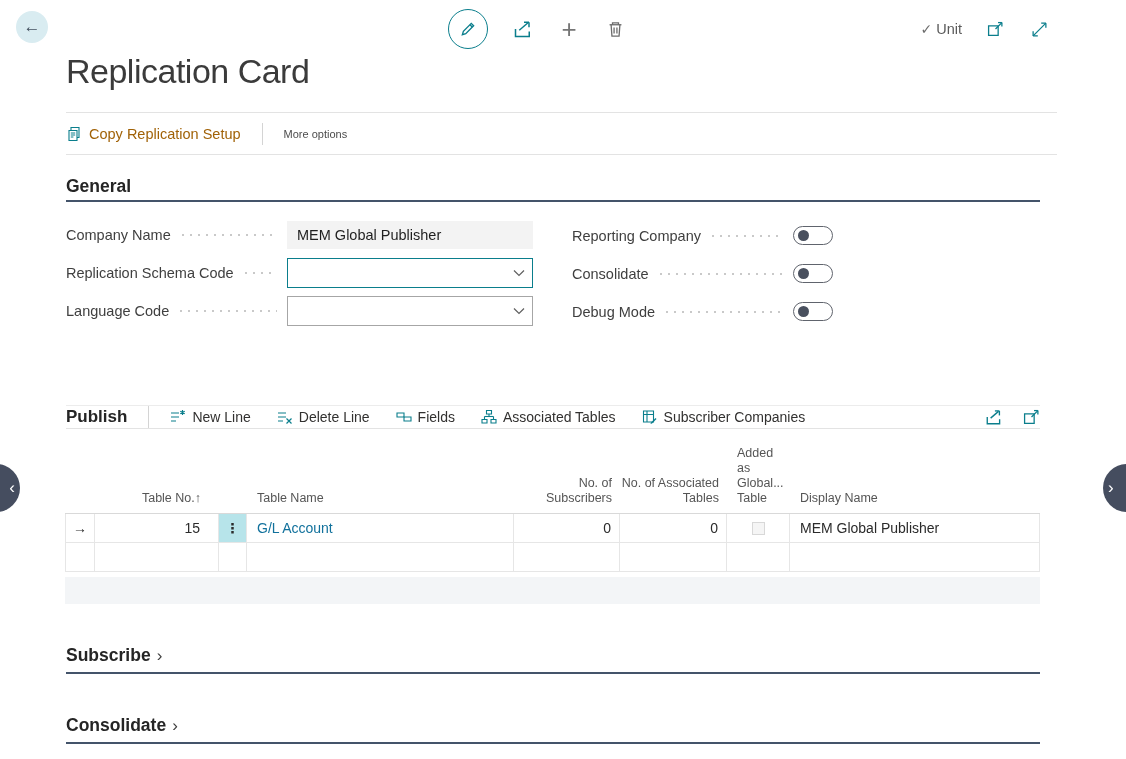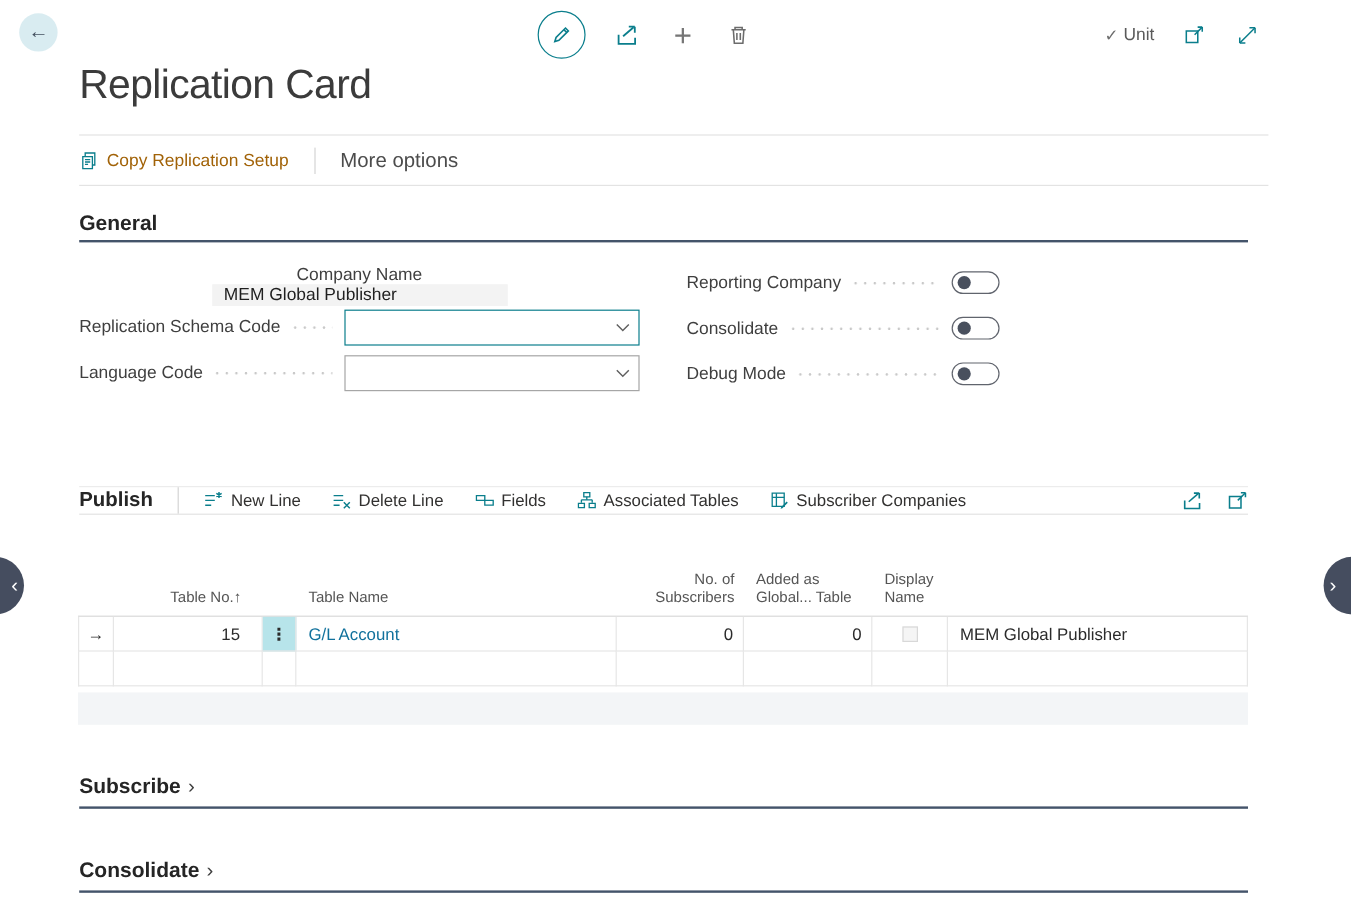--- a/index.html
+++ b/index.html
@@ -21,21 +21,21 @@
   .saved .chk { color:#6d6d6d; font-size:14px; }
 
   
   .page-title { position:absolute; left:66px; top:52px; font-size:34px; font-weight:300;
     color:#3b3b3b; letter-spacing:-0.5px; }
   .title-rule { position:absolute; left:66px; top:112px; width:991px; height:1px; background:#e3e3e3; }
   .action-bar { position:absolute; left:66px; top:113px; width:991px; height:42px;
     border-bottom:1px solid #e3e3e3; display:flex; align-items:center; }
   .act-item { display:flex; align-items:flex-end; gap:7px; font-size:14.5px; color:#a16207; cursor:pointer; }
   .vdiv { width:1px; height:22px; background:#d4d4d4; margin:0 21px; }
-  .more-options { font-size:17px; color:#4c4c4c; cursor:pointer; }
+  .more-options { font-size:11px; color:#4c4c4c; cursor:pointer; }
 
   
   .sec-heading { font-size:17.5px; font-weight:bold; color:#252525; }
   .sec-rule { height:2px; background:#44546a; }
   .chev { color:#3f3f3f; font-weight:normal; font-size:17px; margin-left:6px; }
 
   #general-heading { position:absolute; left:66px; top:176px; }
   #general-rule { position:absolute; left:66px; top:200px; width:974px; }
 
   
@@ -185,21 +185,21 @@
       </span>
       <span>Copy Replication Setup</span>
     </div>
     <div class="vdiv"></div>
     <div class="more-options">More options</div>
   </div>
 
   <div id="general-heading" class="sec-heading">General</div>
   <div id="general-rule" class="sec-rule"></div>
 
-  <div class="fld-row" style="left:66px; top:221px; width:467px; height:28px;flex-direction:column;">
+  <div class="fld-row" style="left:66px; top:221px; width:467px; height:28px;">
     <span class="fld-label">Company Name</span>
     <span class="leader"></span>
     <span class="ctl" style="height:28px;">
       <input class="inp-readonly" type="text" readonly="" value="MEM Global Publisher" style="">
     </span>
   </div>
 
   <div class="fld-row" style="left:66px; top:258px; width:467px; height:30px;">
     <span class="fld-label">Replication Schema Code</span>
     <span class="leader"></span>
@@ -322,20 +322,21 @@
     </span>
   </div>
 
   <div class="grid">
     <div class="g-cols g-head">
       <div class="hc"></div>
       <div class="hc hc-r" style="padding-right:18px;"><span>Table No.</span><span>↑</span></div>
       <div class="hc"></div>
       <div class="hc" style="padding-left:10px;margin-top:40px;">Table Name</div>
       <div class="hc hc-r" style="padding-right:8px;">No. of Subscribers</div>
+      <div class="hc hc-r" style="padding-right:8px;">No. of Associated Tables</div>
       <div class="hc" style="padding-left:10px; padding-right:6px;">Added as Global... Table</div>
       <div class="hc" style="padding-left:10px;">Display Name</div>
     </div>
 
     <div class="g-cols g-row">
       <div class="c row-marker">→</div>
       <div class="c cell-r" style="padding-right:18px;">15</div>
       <div class="c dots-cell-active">
           <span>⋮</span>
         </div>

